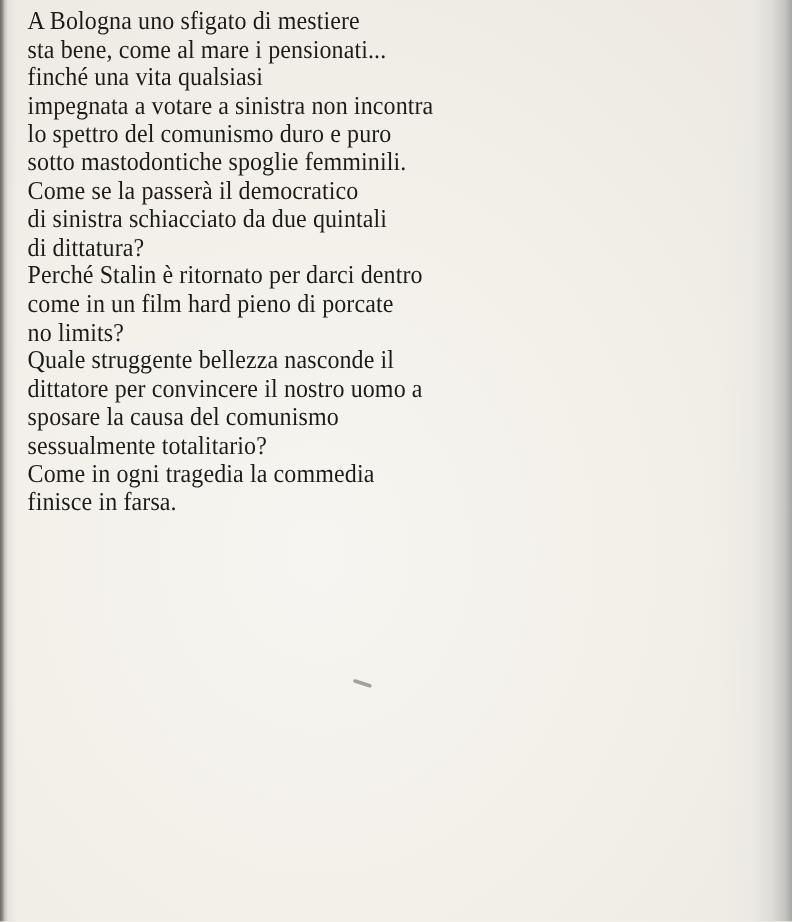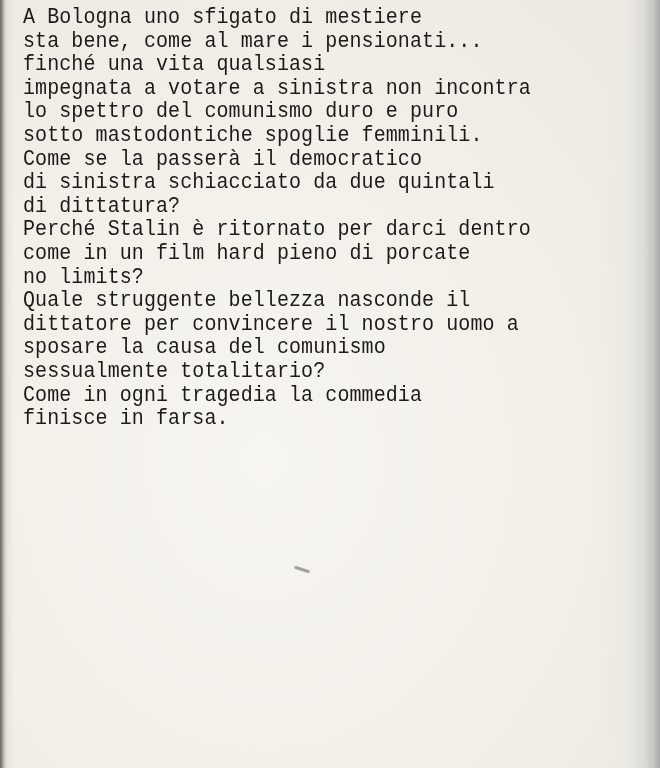--- a/index.html
+++ b/index.html
@@ -36,21 +36,21 @@
       border-radius: 2px;
       opacity: 0.8;
     }
     .text-block {
       position: absolute;
       left: 23px;
       top: 6px;
       margin: 0;
       padding: 0;
       list-style: none;
-      font-family: Liberation Mono, monospace;
+      font-family: Liberation Serif, serif;
       font-size: 21.5px;
       line-height: 23.6px;
       color: #1c1b1a;
       letter-spacing: 0.1px;
     }
     .text-line {
       white-space: nowrap;
       display: block;
       transform: scaleX(0.93);
       transform-origin: left center;

